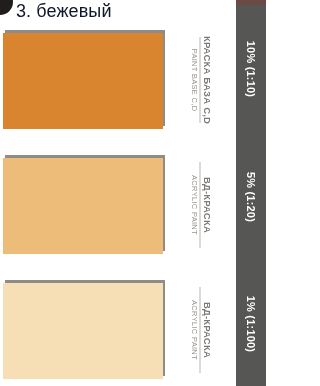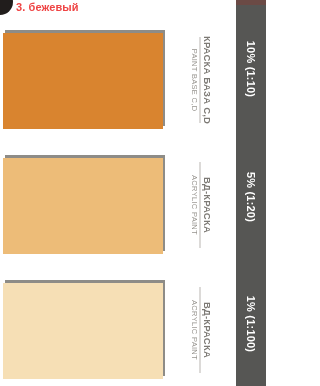--- a/index.html
+++ b/index.html
@@ -29,23 +29,23 @@
     top: -11px;
     width: 26px;
     height: 26px;
     border-radius: 50%;
     background: #211d1c;
   }
   #header-title {
     position: absolute;
     left: 16px;
     top: 1px;
-    font-size: 11px;
-    font-weight: bold;
-    color: #ef4444;
+    font-size: 18px;
+    font-weight: normal;
+    color: #0f172a;
     letter-spacing: 0.1px;
     white-space: nowrap;
   }
 
   
   .swatch-row {
     position: absolute;
     left: 0;
     width: 236px;
   }

